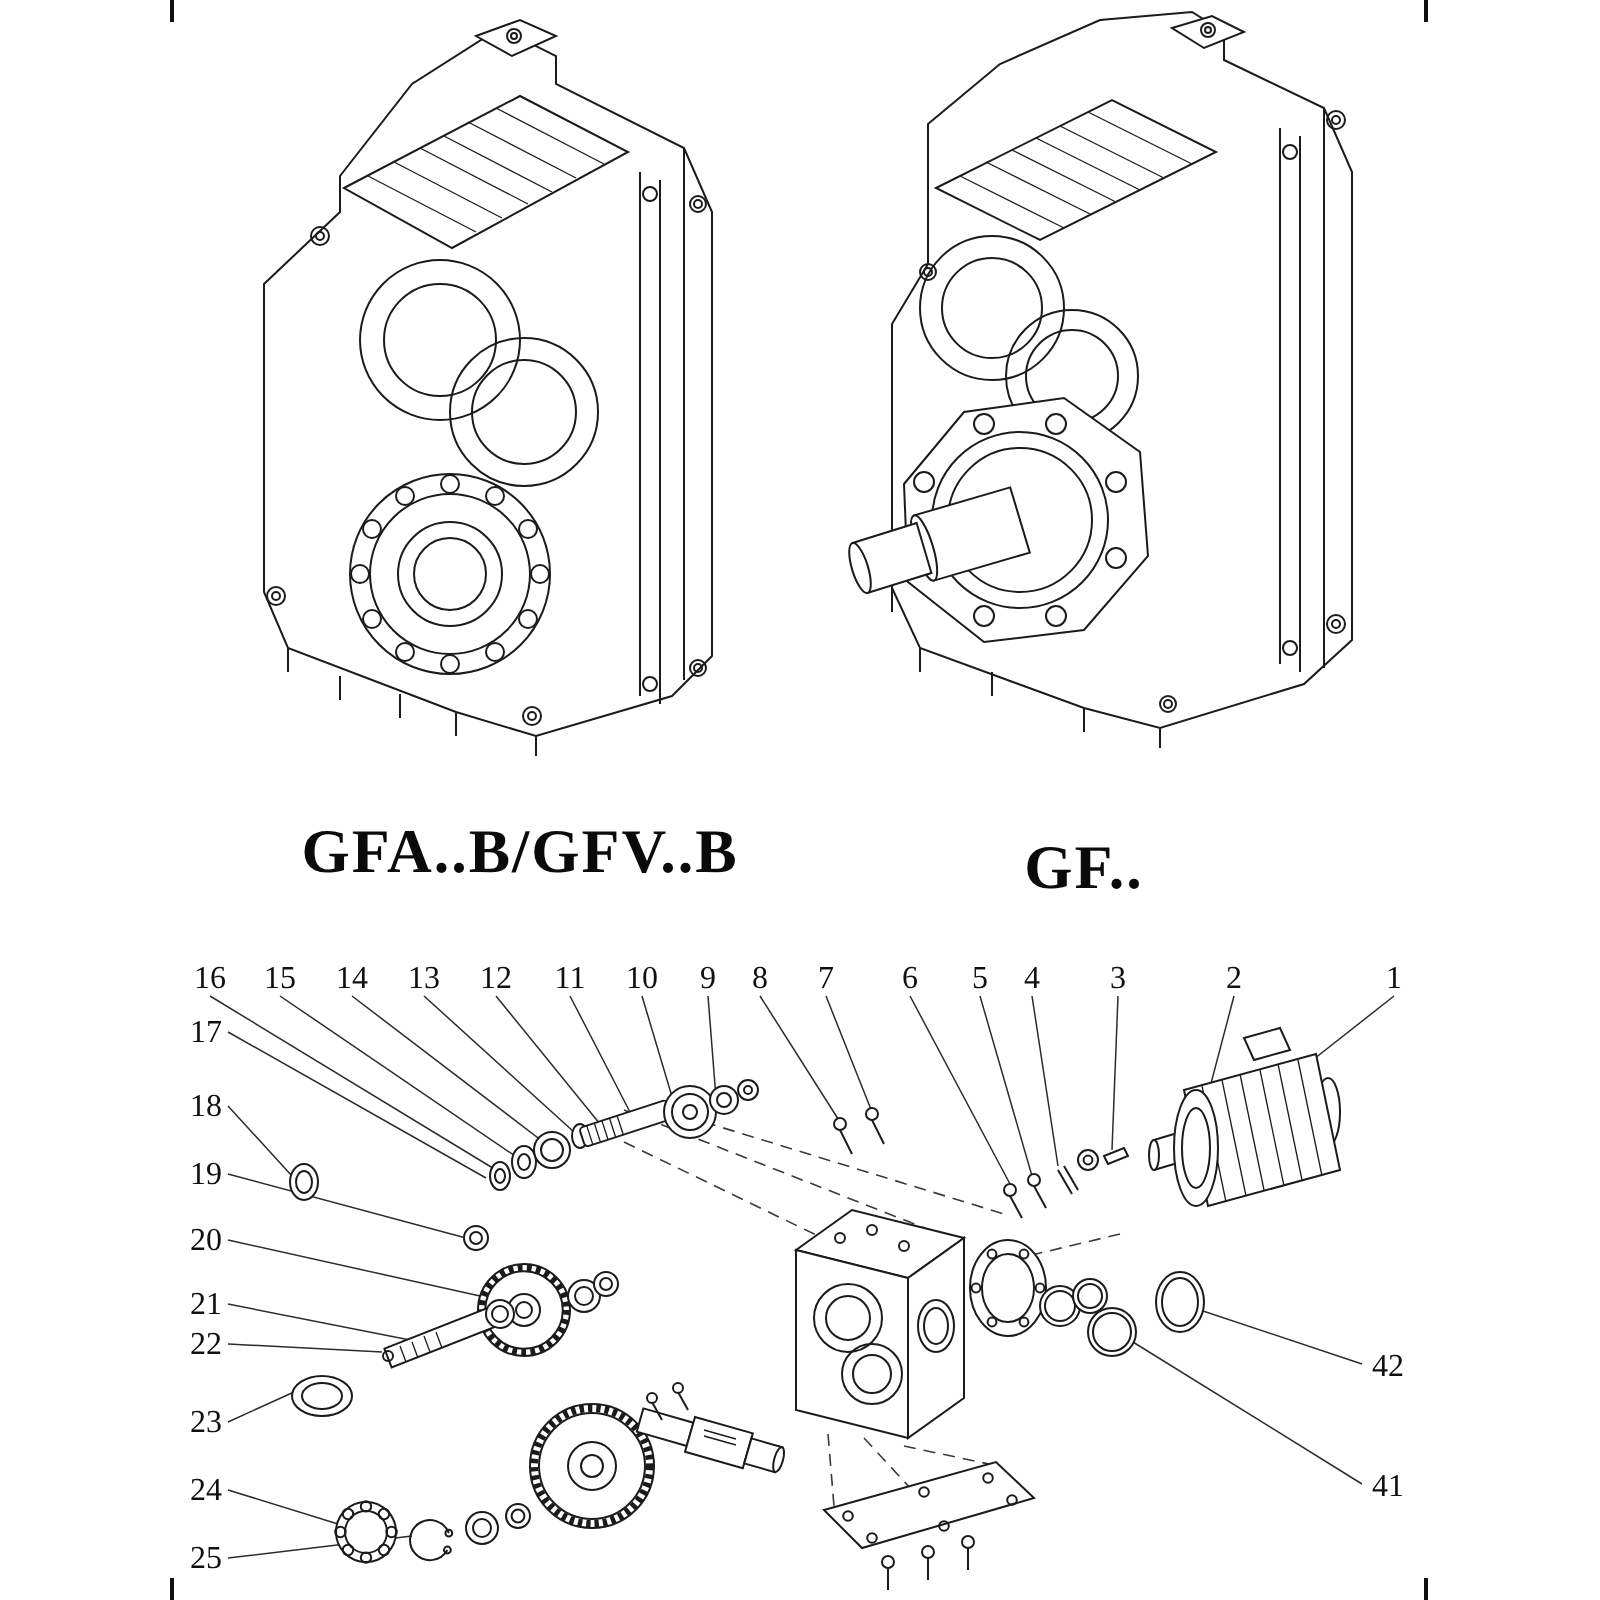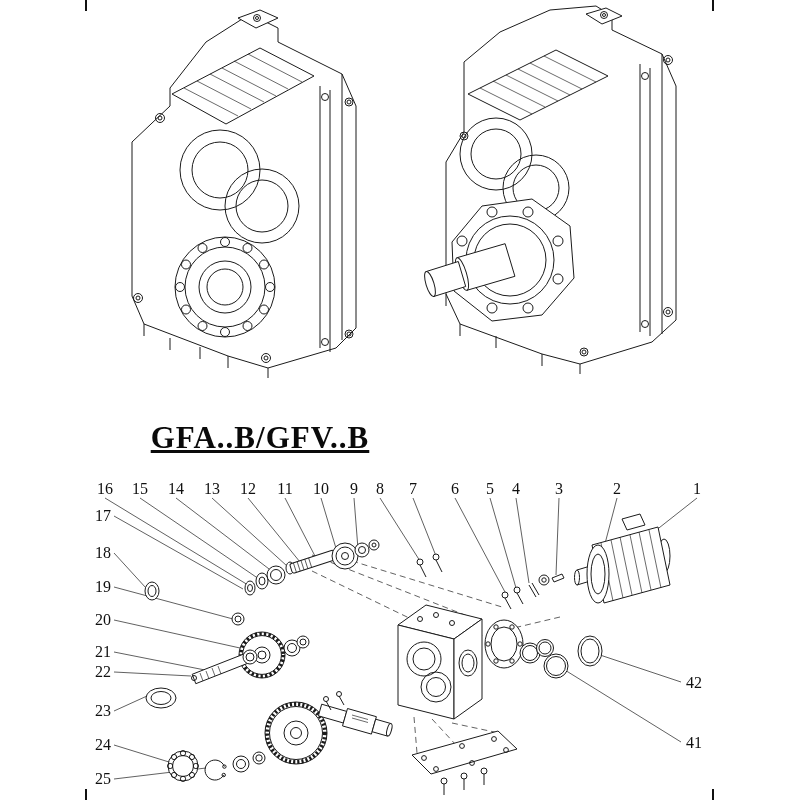--- a/index.html
+++ b/index.html
@@ -1,21 +1,21 @@
 <!DOCTYPE html>
 <html><head>
 <meta charset="utf-8">
 <style>
   html,body{margin:0;padding:0;background:#fff;}
   .page{position:relative;width:800px;height:800px;background:#ffffff;overflow:hidden;
         font-family:"Liberation Serif",serif;}
   .tick{position:absolute;width:2px;height:11px;background:#111;}
   .model-label{position:absolute;font-family:"Liberation Serif",serif;font-weight:700;
         font-size:31px;letter-spacing:1px;text-align:center;color:#0a0a0a;}
-  .label-left{left:110px;top:420px;width:300px;text-decoration:underline;}
+  .label-left{left:110px;top:408px;width:300px;}
   .label-right{left:452px;top:416px;width:180px;}
   .drawing{position:absolute;}
   .d-left{left:110px;top:2px;}
   .d-right{left:400px;top:2px;}
   .exploded{position:absolute;left:0;top:467px;}
   
   .s{stroke:#1b1b1b;fill:none;stroke-width:1;}
   .sw{stroke:#1b1b1b;fill:#ffffff;stroke-width:1;}
   .thin{stroke-width:0.65;}
   .dash{stroke:#3a3a3a;stroke-width:0.8;fill:none;stroke-dasharray:6 4;}
@@ -146,20 +146,21 @@
       <circle class="s" cx="64" cy="134" r="4"></circle>
           <circle class="s" cx="64" cy="134" r="2"></circle>
     </g>
     <g>
       <path class="s" d="M60,322 L60,334 M96,334 L96,346 M142,352 L142,364 M180,362 L180,372 M46,292 L46,304"></path>
     </g>
   </svg>
   </div>
 
   <div class="model-label label-left">GFA..B/GFV..B</div>
+  <div class="model-label label-right">GF..</div>
 
   <svg class="exploded" width="800" height="333" viewBox="0 0 800 333">
 
     <g class="dash">
       <path d="M312,88 L470,150 M312,104 L436,164 M352,94 L502,140 M414,250 L417,286 M452,256 L499,266 M432,252 L456,278 M560,150 L476,170"></path>
     </g>
 
     <g class="leader">
       <path d="M105,31 L248,118 M140,31 L259,112 M176,31 L273,105 M212,31 L287,99 M248,31 L300,95 M285,31 L316,91 M321,31 L338,88 M354,31 L358,82 M380,31 L420,94 M413,31 L436,89 M455,31 L505,125 M490,31 L516,121 M516,31 L529,116 M559,31 L556,108 M617,31 L602,88 M697,31 L650,68"></path>
       <path d="M114,49 L243,122 M114,86 L146,121 M114,120 L233,152 M114,153 L240,181 M114,185 L205,203 M114,205 L191,209 M114,244 L147,229 M114,278 L169,295 M114,312 L206,301"></path>

